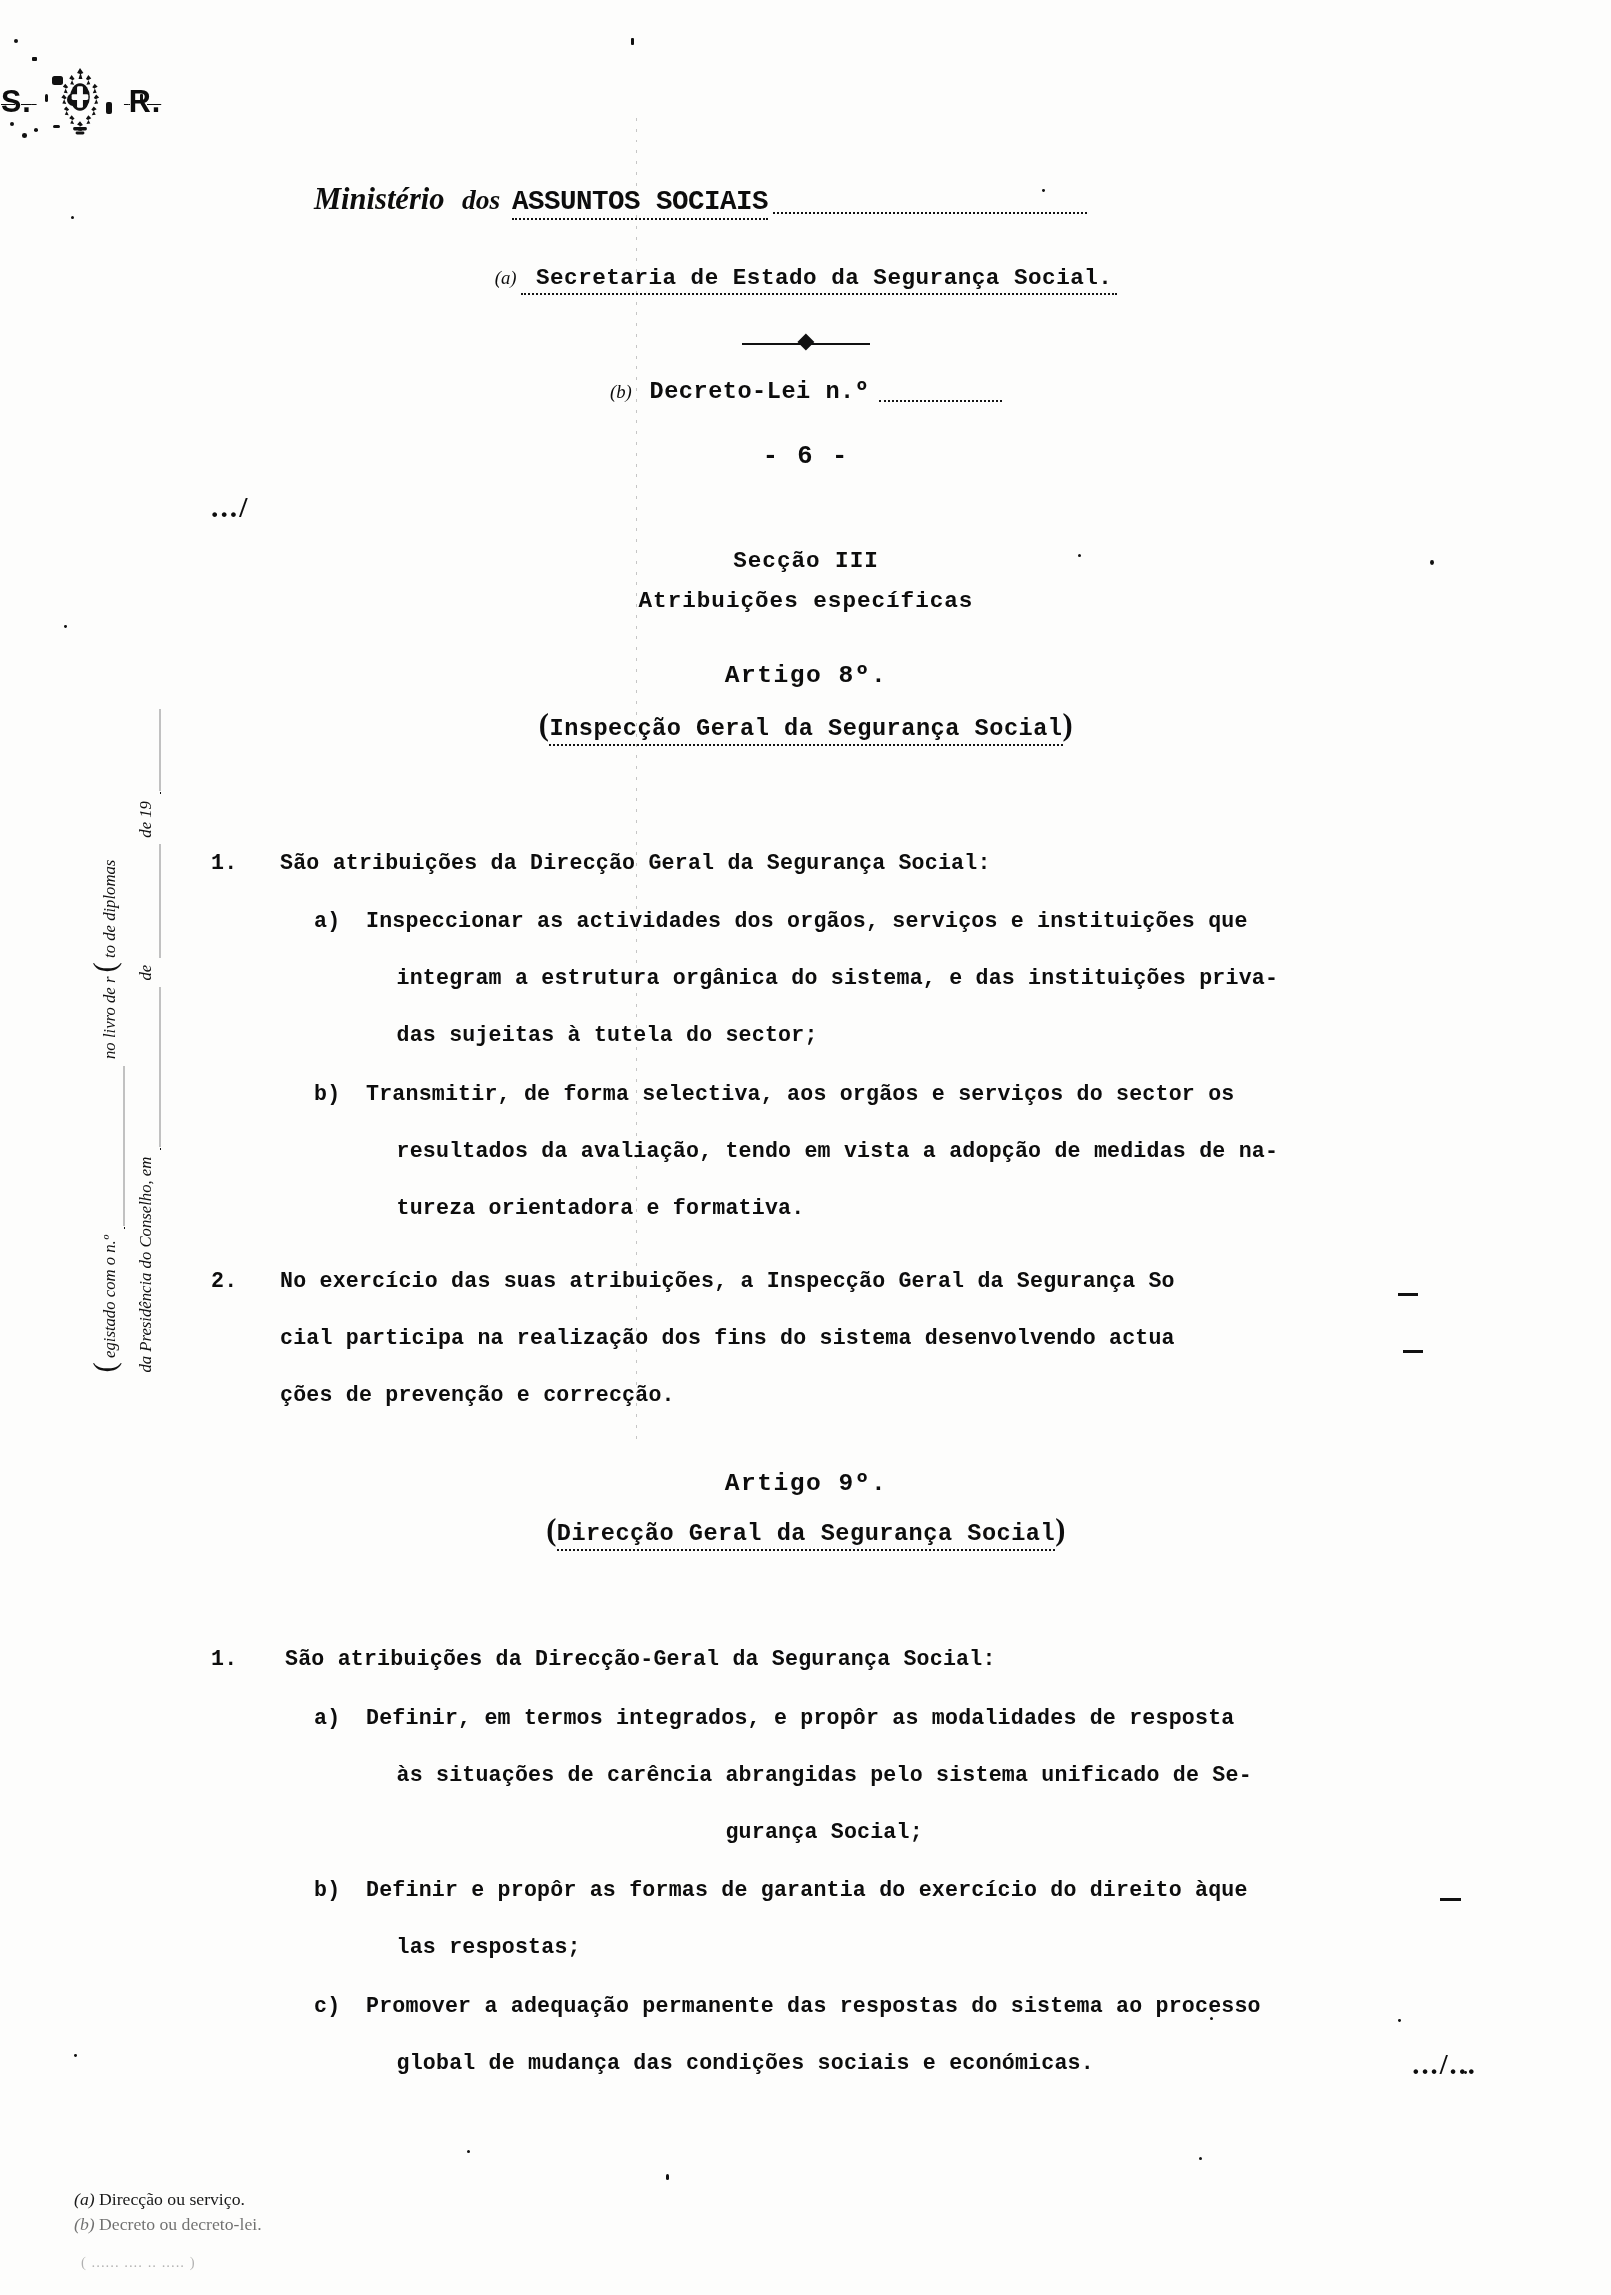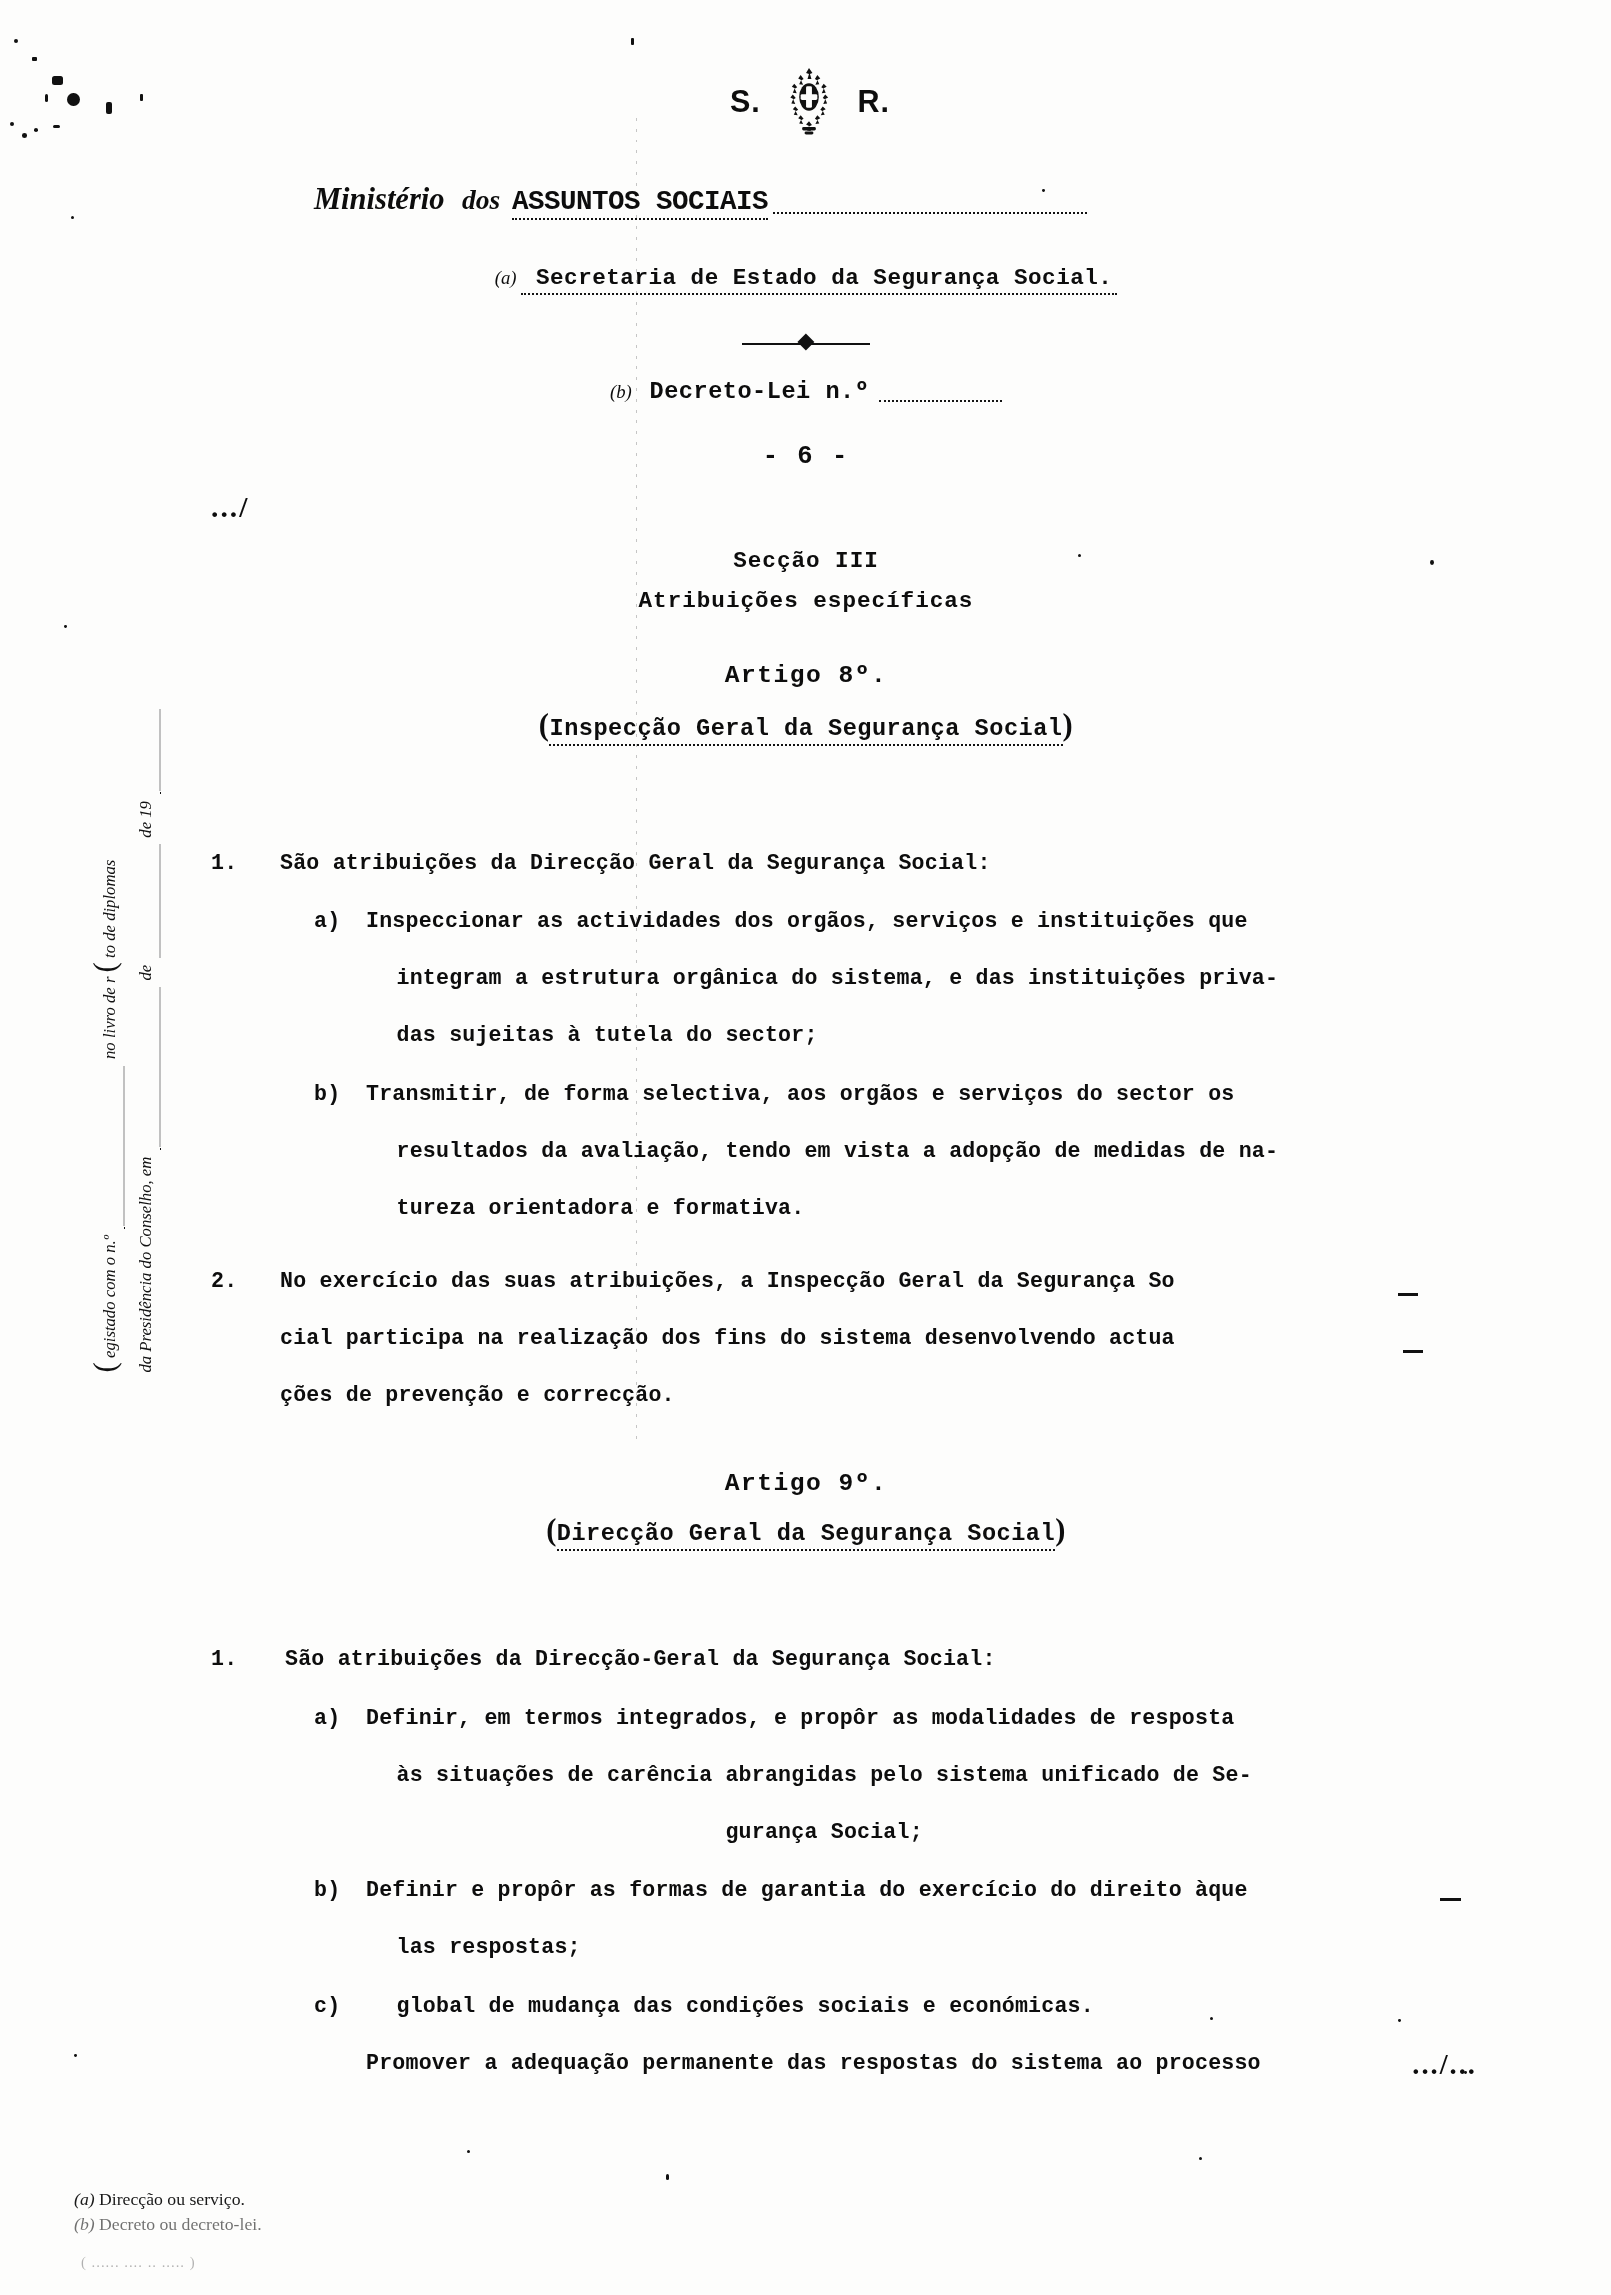--- a/index.html
+++ b/index.html
@@ -31,23 +31,23 @@
       rgba(0,0,0,0) 2.9px,
       rgba(0,0,0,0) 10.8px);
   }
 
   
   .speck { position: absolute; background: #111; border-radius: 50%; }
 
   
   .crest-row {
     position: absolute;
-    left: 8px; right: 0;
+    left: 1px; right: 0;
     top: 64px;
-    text-align: center;
+    text-decoration: underline;
   }
   .crest-row .sr-letter {
     font-family: "Liberation Sans", sans-serif;
     font-weight: bold;
     font-size: 30.5px;
     letter-spacing: 1px;
     vertical-align: middle;
   }
   .crest {
     display: inline-block;
@@ -517,22 +517,22 @@
     <span class="body">
       <span class="ln">Definir e propôr as formas de garantia do exercício do direito àque</span>
       <span class="ln" style="margin-left:30.5px;">las respostas;</span>
     </span>
   </div>
   <div style="position:absolute;left:1440px;top:1898px;width:20.6px;height:2.9px;background:#111;"></div>
 
   <div class="clause sub-c2">
     <span class="num">c)</span>
     <span class="body">
+      <span class="ln">Promover a adequação permanente das respostas do sistema ao processo</span>
       <span class="ln" style="margin-left:30.5px;">global de mudança das condições sociais e económicas.</span>
-      <span class="ln">Promover a adequação permanente das respostas do sistema ao processo</span>
     </span>
   </div>
 
   <div class="cont-bottom">.../...</div>
 
   <div class="footnotes">
     <span class="fn">
       <i>(a)</i>
       <span>Direcção ou serviço.</span>
     </span>

